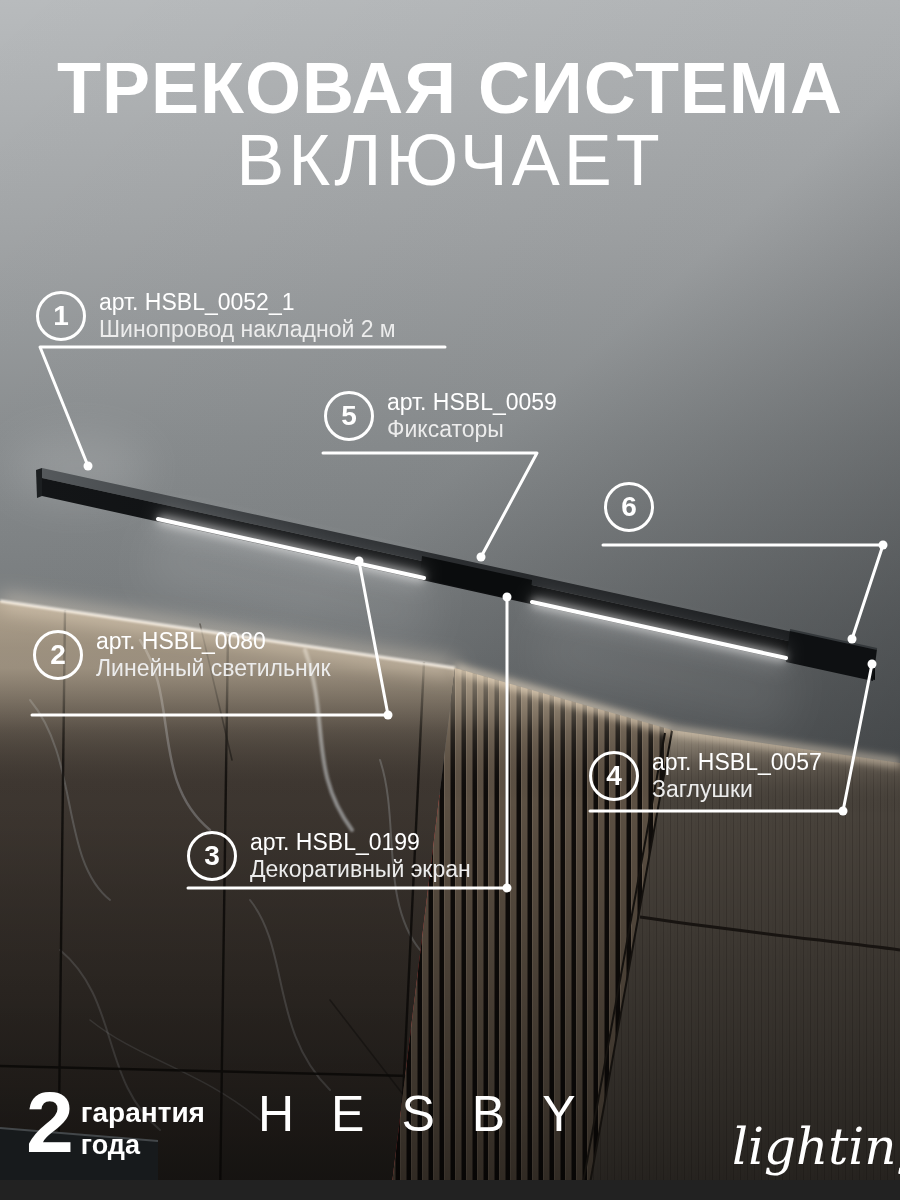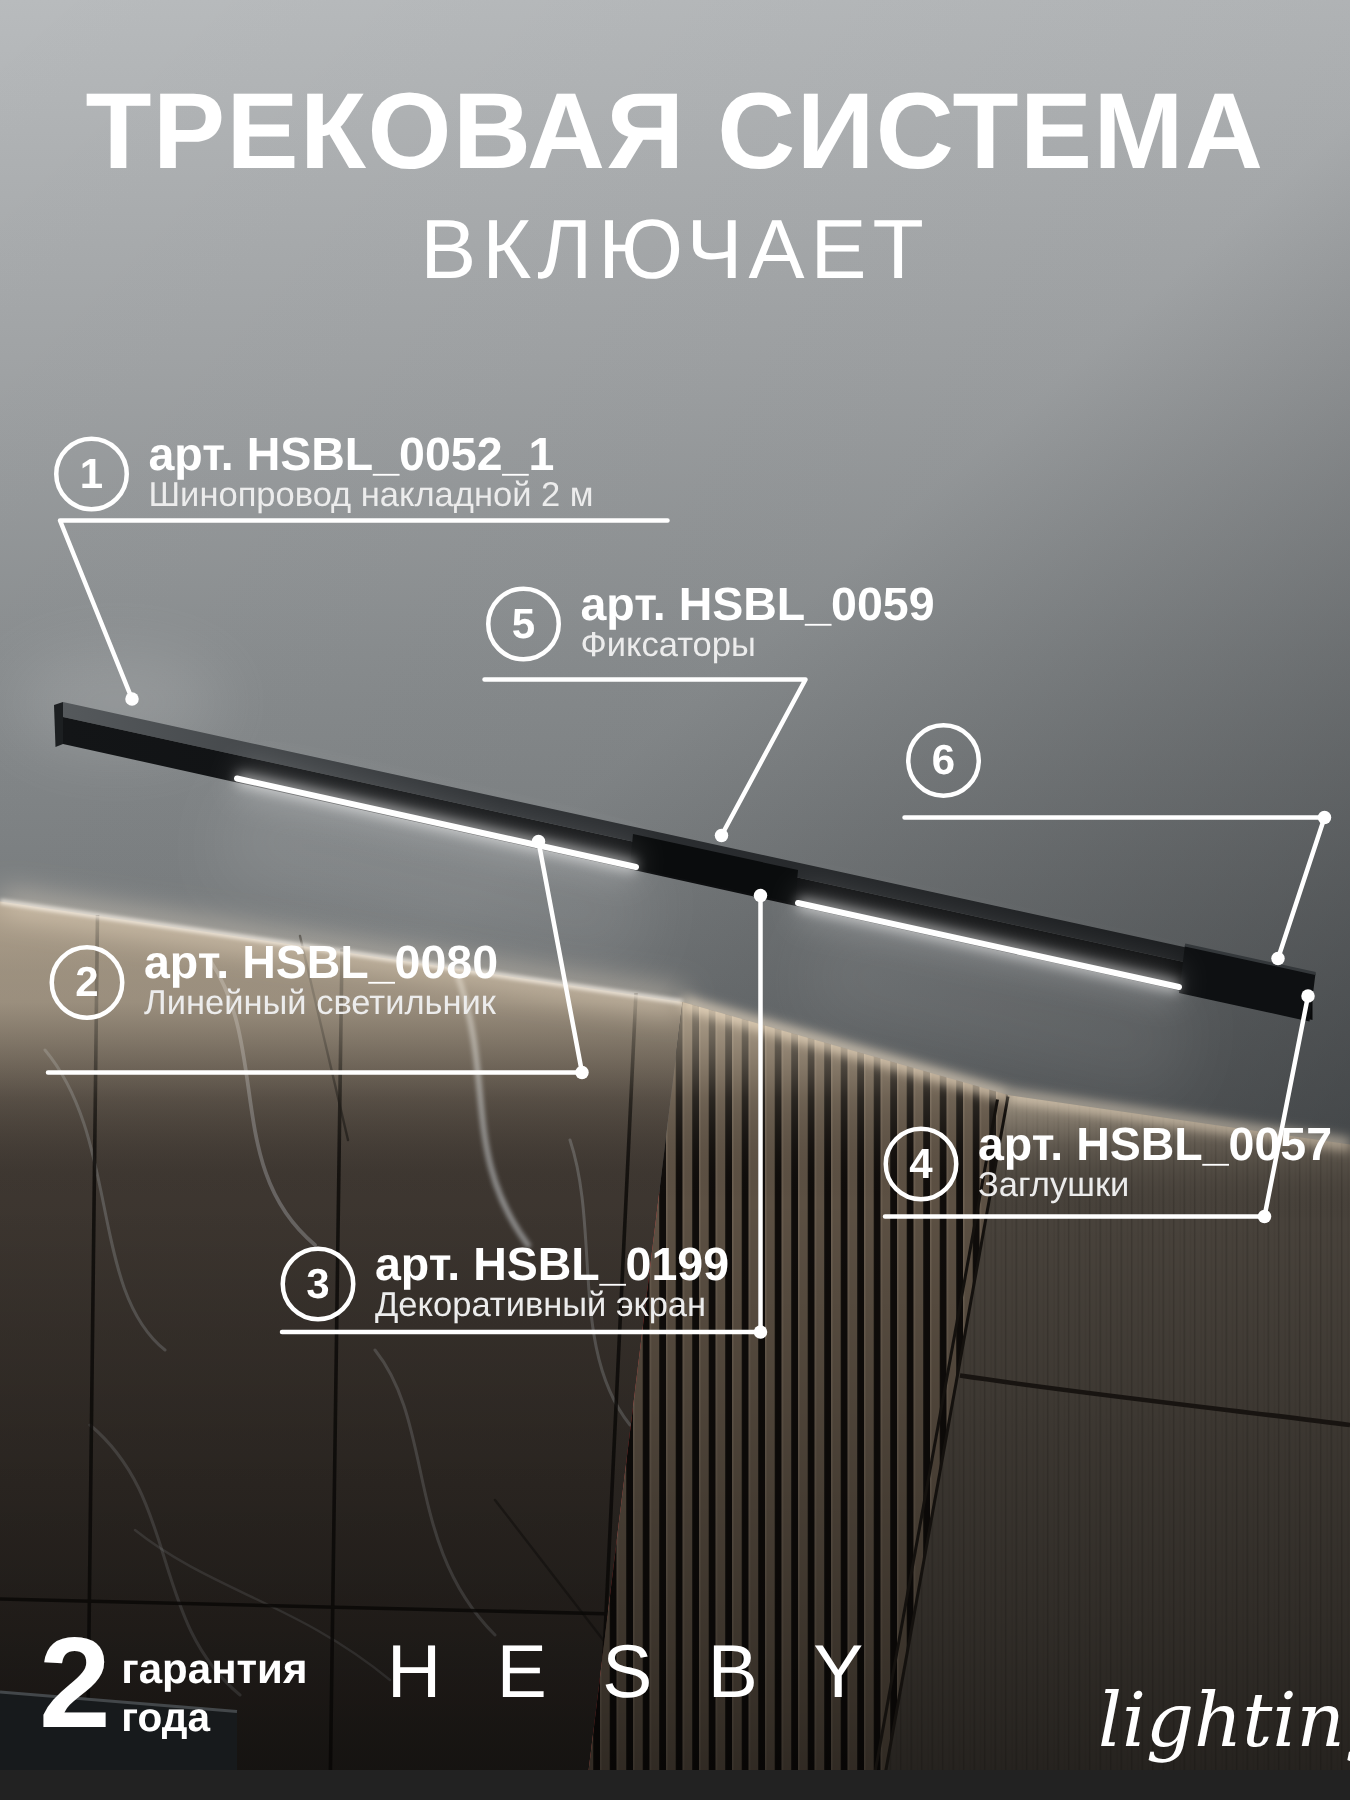--- a/index.html
+++ b/index.html
@@ -6,31 +6,31 @@
   .stage{
     position:relative;width:900px;height:1180px;overflow:hidden;
     font-family:"Liberation Sans",sans-serif;color:#fff;
     background:#ef4444;
   }
   .scene{position:absolute;left:0;top:0;width:900px;height:1200px;display:block;}
 
   
   .title-wrap{position:absolute;top:52px;left:0;width:900px;text-align:center;line-height:1;}
   .main-title{font-size:72px;font-weight:800;letter-spacing:1px;color:#fff;}
-  .sub-title{font-size:56px;font-weight:300;letter-spacing:4px;margin-top:14px;color:#fff;}
+  .sub-title{font-size:72px;font-weight:300;letter-spacing:4px;color:#fff;}
 
   
   .callout{position:absolute;display:flex;align-items:center;gap:13px;}
   .badge{
     width:44px;height:44px;border:3.5px solid #fff;border-radius:50%;
     display:flex;align-items:center;justify-content:center;
     font-size:28px;font-weight:700;flex:0 0 auto;line-height:1;
   }
   .ctext{line-height:27px;}
-  .article{font-size:31px;font-weight:700;color:#fff;white-space:nowrap;}
+  .article{font-size:23px;font-weight:400;color:#fff;white-space:nowrap;}
   .desc{font-size:23px;font-weight:400;color:#ececec;white-space:nowrap;}
 
   
   .warranty{position:absolute;left:26px;top:1086px;display:flex;align-items:flex-start;}
   .warranty-num{font-size:86px;font-weight:700;line-height:0.84;}
   .warranty-words{margin-left:7px;padding-top:13px;line-height:1;}
   .warranty-w1{font-size:28px;font-weight:700;}
   .warranty-w2{font-size:27px;font-weight:700;margin-top:5px;}
   .brand-name{
     position:absolute;left:258px;top:1092px;

